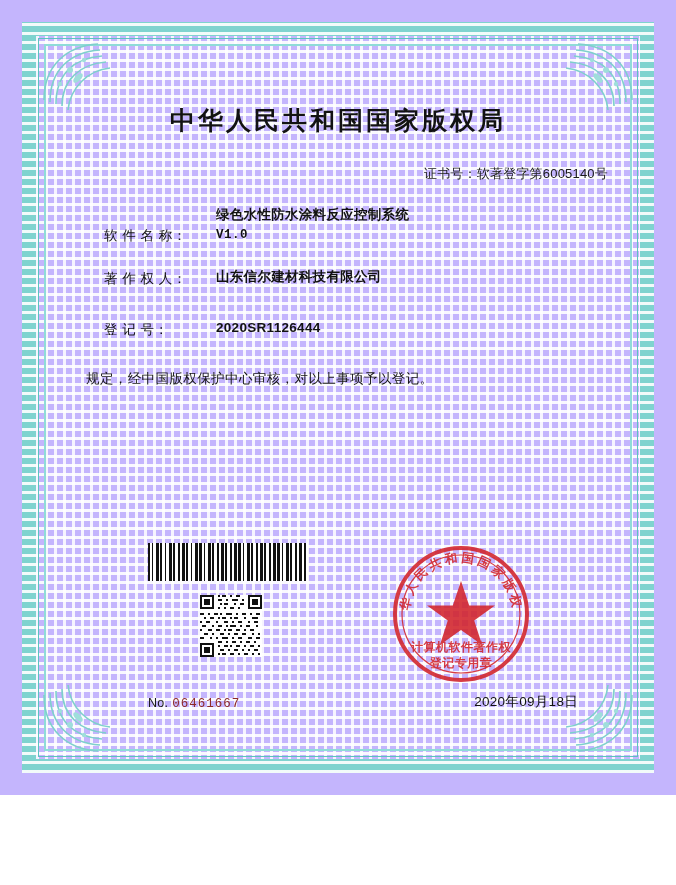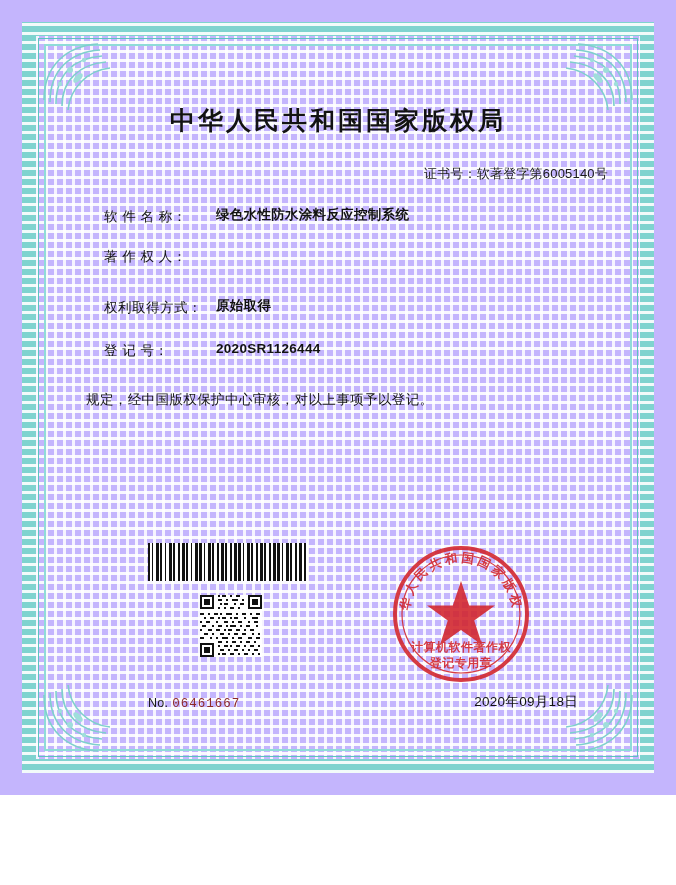--- a/index.html
+++ b/index.html
@@ -335,34 +335,32 @@
     <div class="cert-no">
       <span>证书号：</span><span>软著登字第6005140号</span>
     </div>
 
     <div class="fields">
 
       <div class="row gap-top">
         <div class="label">软 件 名 称：</div>
         <div class="value">
           <span>绿色水性防水涂料反应控制系统</span>
+          <span class="ver">V1.0</span>
         </div>
       </div>
 
       <div class="row gap-top">
         <div class="label">著 作 权 人：</div>
+        <div class="value">山东信尔建材科技有限公司</div>
       </div>
 
       <div class="fields-lower">
 
 
-        <div class="row">
-          <div class="label">权利取得方式：</div>
-          <div class="value">原始取得</div>
-        </div>
 
 
         <div class="row">
           <div class="label">登 记 号：</div>
           <div class="value">2020SR1126444</div>
         </div>
       </div>
 
     </div>
 

